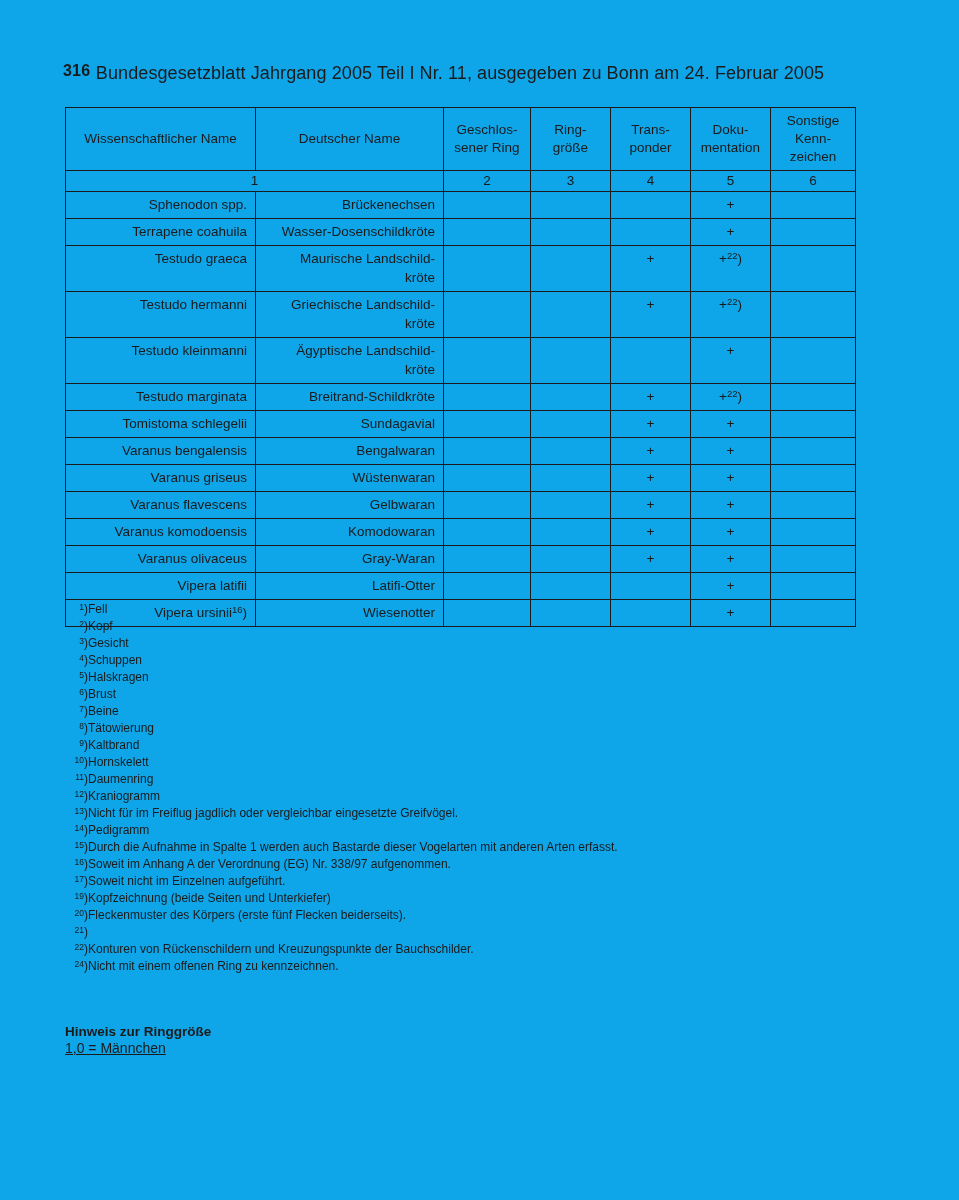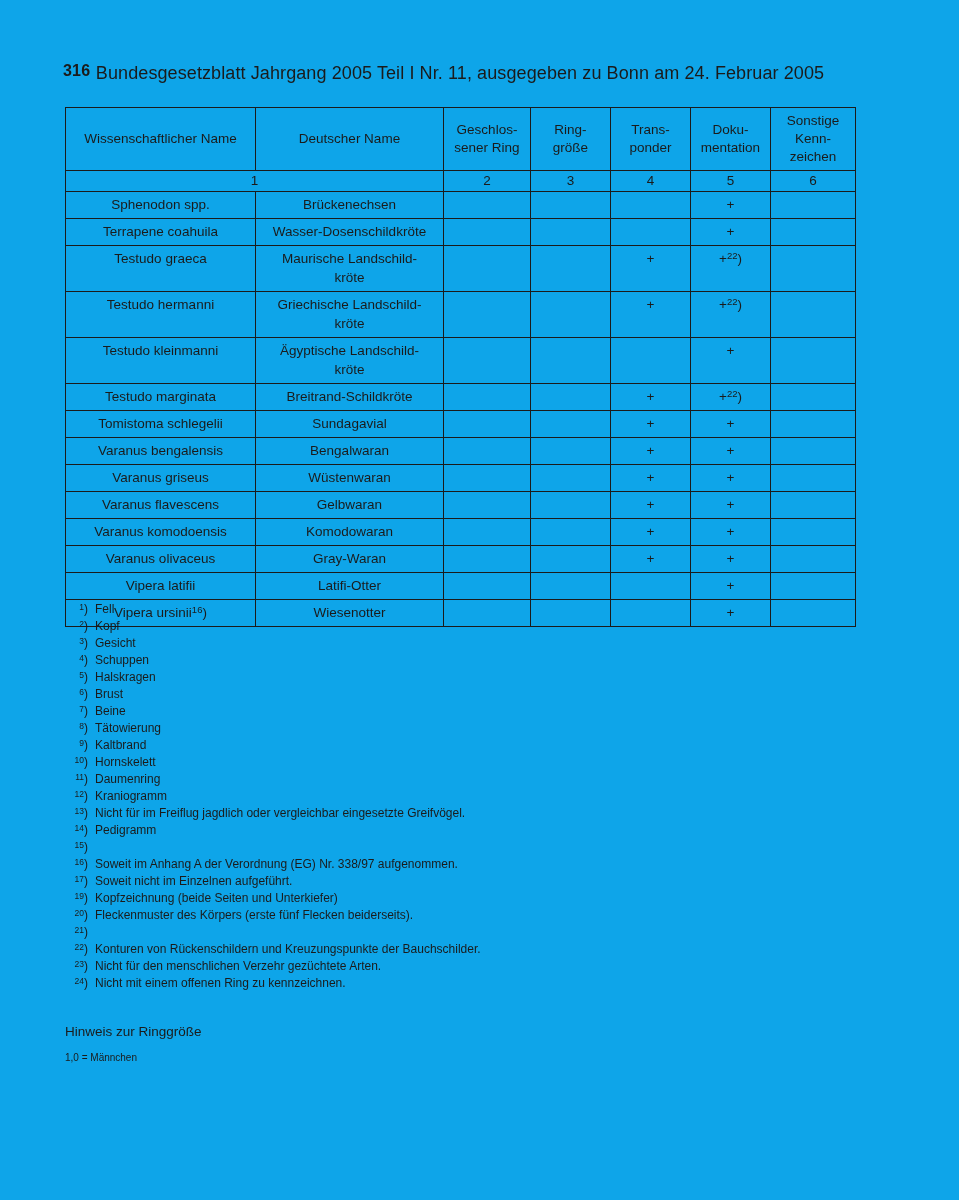--- a/index.html
+++ b/index.html
@@ -68,21 +68,21 @@
     height: 21px;
     vertical-align: middle;
   }
   tbody.rows td {
     font-size: 13.5px;
     line-height: 19px;
     vertical-align: top;
     padding: 3px 8px 4px 8px;
     height: 25px;
   }
-  tbody.rows td.txt { text-align: center; white-space: pre-line; }
+  tbody.rows td.txt { text-align: right; white-space: pre-line; }
   tbody.rows td.mark { text-align: center; padding-left: 2px; padding-right: 2px; }
   sup.s {
     font-size: 9.5px;
     vertical-align: 4px;
     line-height: 0;
   }
   
   .footnotes {
     position: absolute;
     top: 602px;
@@ -96,38 +96,37 @@
     font-size: 12px;
   }
   .fn-num {
     width: 23px;
     text-align: right;
     white-space: nowrap;
     flex: 0 0 auto;
   }
   .fn-num sup.s { font-size: 8.5px; vertical-align: 3px; }
   .fn-text {
-    margin-left: 7px;
     white-space: nowrap;
   }
   
   .hinweis {
     position: absolute;
     top: 1024px;
     left: 65px;
     width: 600px;
   }
   .hinweis-title {
     font-size: 13.5px;
-    font-weight: normal;
-    margin-bottom: 10px;
+    font-weight: bold;
   }
   .hinweis-line {
-    font-size: 10px;
+    font-size: 14px;
     line-height: 18px;
+    text-decoration: underline;
   }
 </style>
 </head>
 <body>
 
 <div class="page">
 
   <div class="running-head">
     <div class="page-number">316</div>
     <div class="head-title">Bundesgesetzblatt Jahrgang 2005 Teil I Nr. 11, ausgegeben zu Bonn am 24. Februar 2005</div>
@@ -353,20 +352,21 @@
       <div class="fn">
         <span class="fn-num"><sup class="s">13</sup>)</span>
         <span class="fn-text">Nicht für im Freiflug jagdlich oder vergleichbar eingesetzte Greifvögel.</span>
       </div>
       <div class="fn">
         <span class="fn-num"><sup class="s">14</sup>)</span>
         <span class="fn-text">Pedigramm</span>
       </div>
       <div class="fn">
         <span class="fn-num"><sup class="s">15</sup>)</span>
+        <span class="fn-text">Durch die Aufnahme in Spalte 1 werden auch Bastarde dieser Vogelarten mit anderen Arten erfasst.</span>
       </div>
       <div class="fn">
         <span class="fn-num"><sup class="s">16</sup>)</span>
         <span class="fn-text">Soweit im Anhang A der Verordnung (EG) Nr. 338/97 aufgenommen.</span>
       </div>
       <div class="fn">
         <span class="fn-num"><sup class="s">17</sup>)</span>
         <span class="fn-text">Soweit nicht im Einzelnen aufgeführt.</span>
       </div>
       <div class="fn">
@@ -376,24 +376,20 @@
       <div class="fn">
         <span class="fn-num"><sup class="s">20</sup>)</span>
         <span class="fn-text">Fleckenmuster des Körpers (erste fünf Flecken beiderseits).</span>
       </div>
       <div class="fn">
         <span class="fn-num"><sup class="s">21</sup>)</span>
       </div>
       <div class="fn">
         <span class="fn-num"><sup class="s">22</sup>)</span>
         <span class="fn-text">Konturen von Rückenschildern und Kreuzungspunkte der Bauchschilder.</span>
-      </div>
-      <div class="fn">
-        <span class="fn-num"><sup class="s">23</sup>)</span>
-        <span class="fn-text">Nicht für den menschlichen Verzehr gezüchtete Arten.</span>
       </div>
       <div class="fn">
         <span class="fn-num"><sup class="s">24</sup>)</span>
         <span class="fn-text">Nicht mit einem offenen Ring zu kennzeichnen.</span>
       </div>
     </div>
 
   <div class="hinweis">
     <div class="hinweis-title">Hinweis zur Ringgröße</div>
     <div class="hinweis-line">1,0 = Männchen</div>

